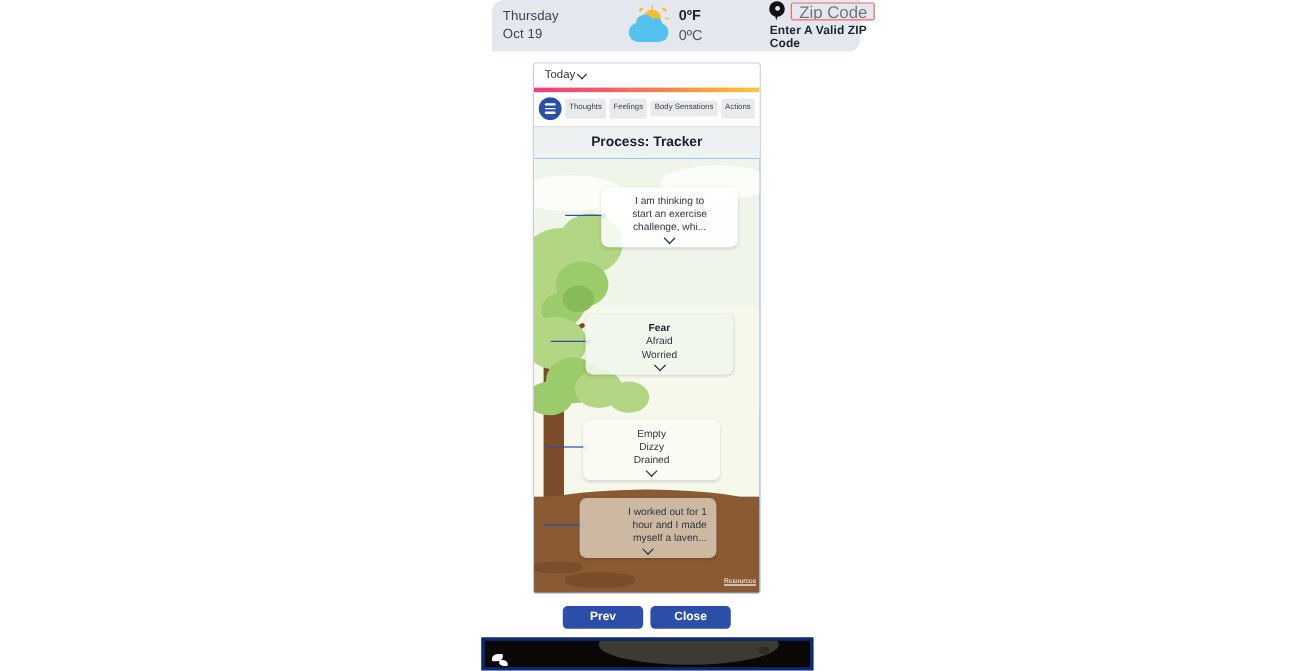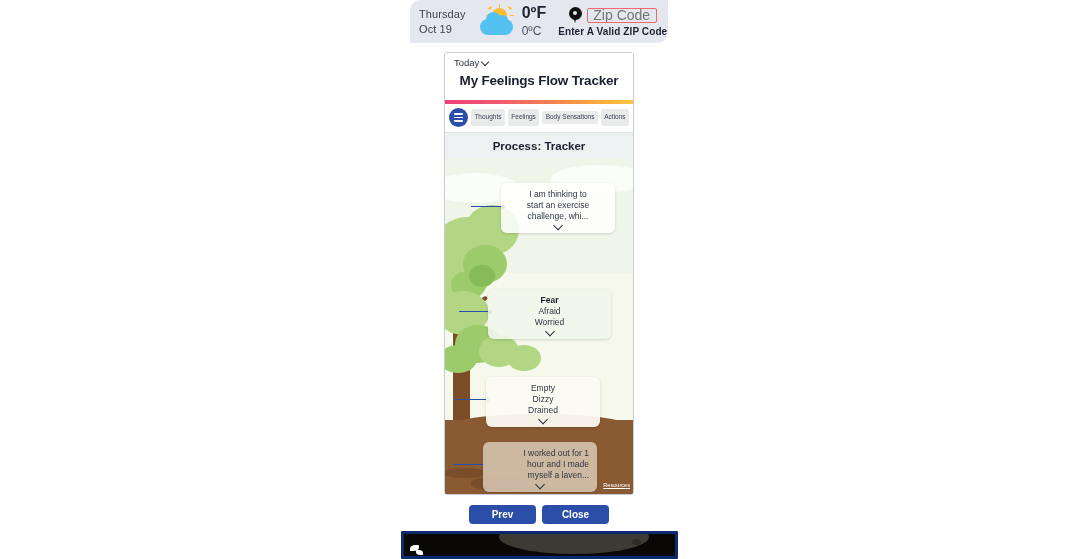--- a/index.html
+++ b/index.html
@@ -6,24 +6,24 @@
   html, body {
     width: 1080px; height: 559px;
     background: #ffffff;
     font-family: "Liberation Sans", sans-serif;
     overflow: hidden;
   }
   .page { position: relative; width: 1080px; height: 559px; background:#fff; }
 
   
   .weather-bar {
-    position: absolute; left: 410px; top: 0; width: 258px; height: 43px;
+    position: absolute; left: 410px; top: 0; width: 307px; height: 43px;
     background: #e4e8ee;
     border-radius: 10px 0 10px 0;
-    display: flex; align-items: center;
+    display: flex; align-items: center; gap: 44px;
   }
   .wb-date { margin-left: 9px; line-height: 1.28; }
   .wb-date div { font-size: 11px; color: #3c4250; letter-spacing: .1px; }
   .wb-icon { position: relative; width: 44px; height: 36px; margin-left: 10px; }
   .sun {
     position: absolute; left: 16px; top: 4px; width: 15px; height: 15px;
     border-radius: 50%; background: #fdbb30;
   }
   .ray { position:absolute; background:#fdbb30; border-radius:1px; }
   .cloud {
@@ -32,21 +32,21 @@
   }
   .cloud:before {
     content:""; position:absolute; left:6px; top:-7px; width:15px; height:15px;
     background:#54c2f0; border-radius:50%;
   }
   .cloud:after {
     content:""; position:absolute; left:17px; top:-4px; width:11px; height:11px;
     background:#54c2f0; border-radius:50%;
   }
   .wb-temps { margin-left: 2px; line-height: 1.3; }
-  .wb-f { font-size: 16px; font-weight: bold; color:#1d2330; }
+  .wb-f { font-size: 12px; font-weight: bold; color:#1d2330; }
   .wb-c { font-size: 12px; color:#4a5160; }
   .wb-zip { margin-left: 12px; display:flex; flex-direction:column; align-items:center; }
   .zip-row { display:flex; align-items:center; gap:5px; }
   .pin { width: 13px; height: 17px; position: relative; }
   .pin:before {
     content:""; position:absolute; left:0; top:0; width:13px; height:13px;
     border-radius:50% 50% 50% 50%; background:#111;
   }
   .pin:after {
     content:""; position:absolute; left:4px; top:9px;
@@ -261,21 +261,20 @@
 
   <div class="card">
 
     <div class="card-top">
       <div class="today-row">
         <div class="today-btn">
           <span>Today</span>
           <span class="chev-sm"></span>
         </div>
       </div>
-      <div class="card-title">My Feelings Flow Tracker</div>
     </div>
 
     <div class="grad"></div>
 
     <div class="tabs">
       <div class="ham">
         <span></span>
           <span></span>
           <span></span>
       </div>

